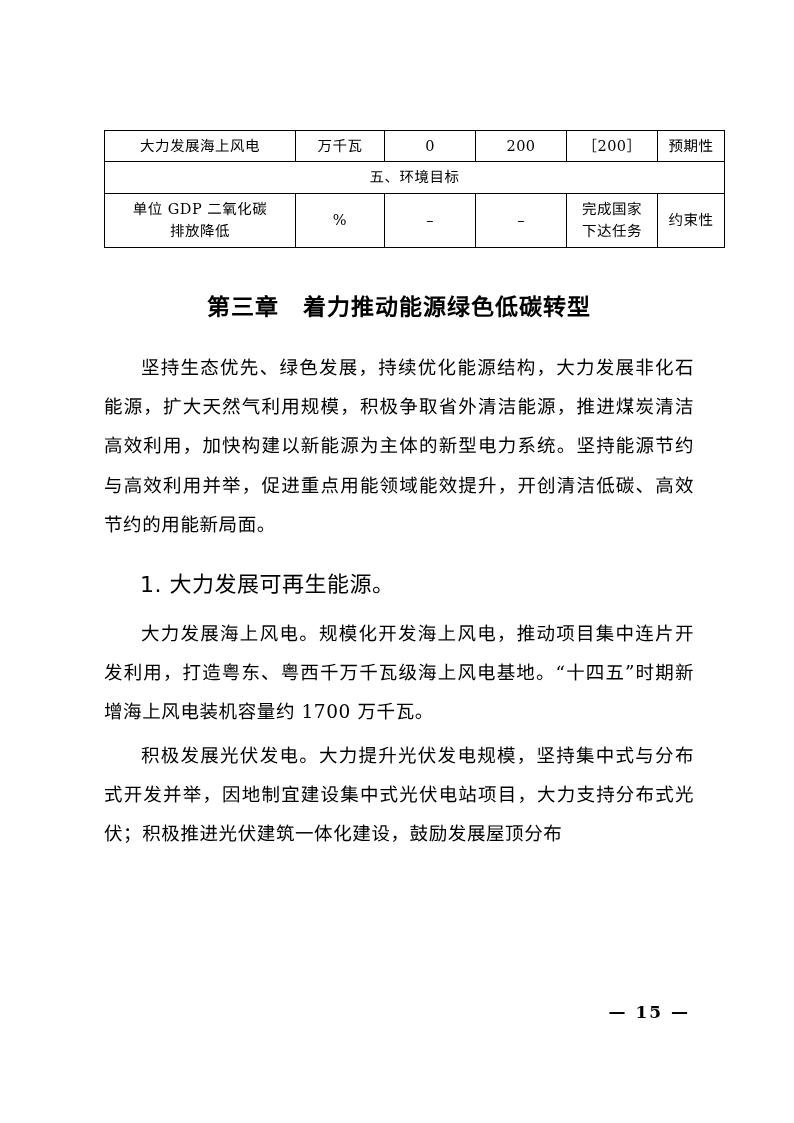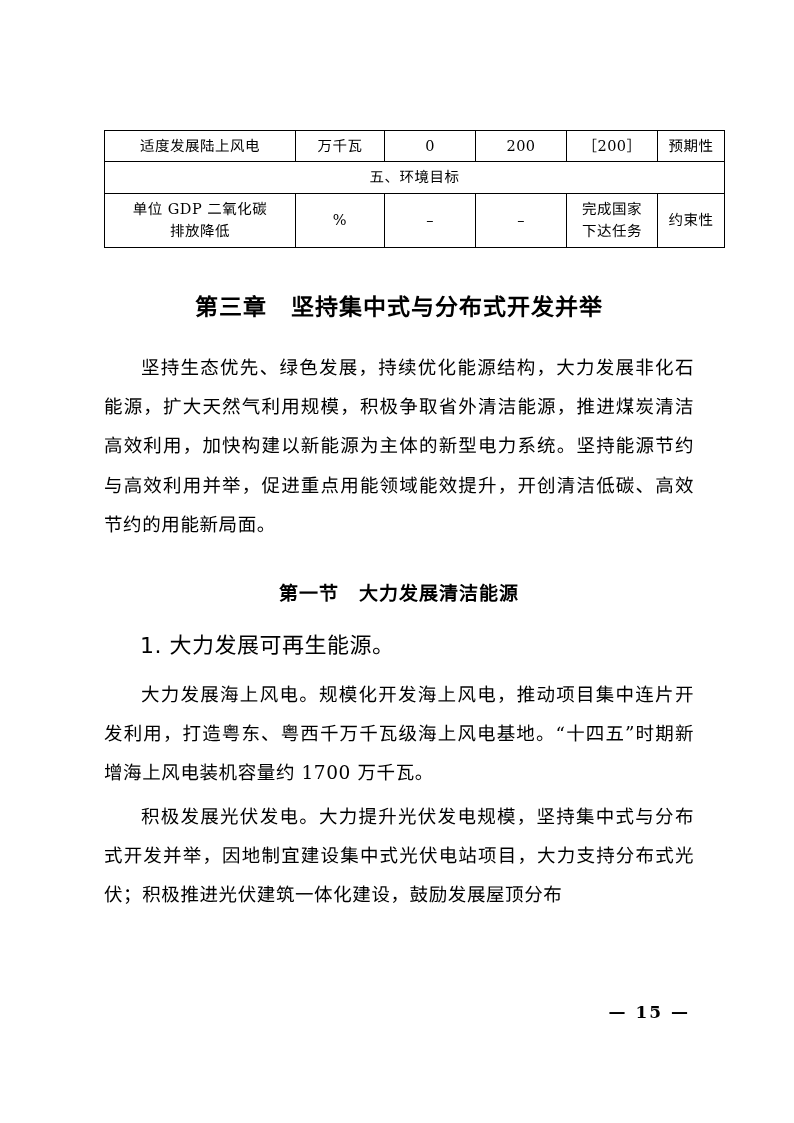--- a/index.html
+++ b/index.html
@@ -108,21 +108,21 @@
 </style>
 </head>
 <body>
 
 <div class="page">
   <div class="content">
 
     <table class="indicator-table">
       <tbody>
         <tr>
-          <td class="col-name">适度发展陆上风电</td>
+          <td class="col-name">大力发展海上风电</td>
           <td class="col-unit">万千瓦</td>
           <td class="col-v1">0</td>
           <td class="col-v2">200</td>
           <td class="col-v3">［200］</td>
           <td class="col-attr">预期性</td>
         </tr>
         <tr>
           <td class="left-sec" colspan="6">五、环境目标</td>
         </tr>
         <tr>
@@ -135,25 +135,24 @@
           <td class="col-v2">–</td>
           <td class="col-v3 two-line">
             <div>完成国家</div>
             <div>下达任务</div>
           </td>
           <td class="col-attr">约束性</td>
         </tr>
       </tbody>
     </table>
 
-    <h1 class="chapter">第三章　坚持集中式与分布式开发并举</h1>
+    <h1 class="chapter">第三章　着力推动能源绿色低碳转型</h1>
 
     <p class="body">坚持生态优先、绿色发展，持续优化能源结构，大力发展非化石能源，扩大天然气利用规模，积极争取省外清洁能源，推进煤炭清洁高效利用，加快构建以新能源为主体的新型电力系统。坚持能源节约与高效利用并举，促进重点用能领域能效提升，开创清洁低碳、高效节约的用能新局面。</p>
 
-    <h2 class="section">第一节　大力发展清洁能源</h2>
 
     <h3 class="item">1. 大力发展可再生能源。</h3>
 
     <p class="body">
       <span class="lead">大力发展海上风电。</span><span>规模化开发海上风电，推动项目集中连片开发利用，打造粤东、粤西千万千瓦级海上风电基地。“十四五”时期新增海上风电装机容量约 1700 万千瓦。</span>
     </p>
 
 
     <p class="body">
       <span class="lead">积极发展光伏发电。</span><span>大力提升光伏发电规模，坚持集中式与分布式开发并举，因地制宜建设集中式光伏电站项目，大力支持分布式光伏；积极推进光伏建筑一体化建设，鼓励发展屋顶分布</span>

